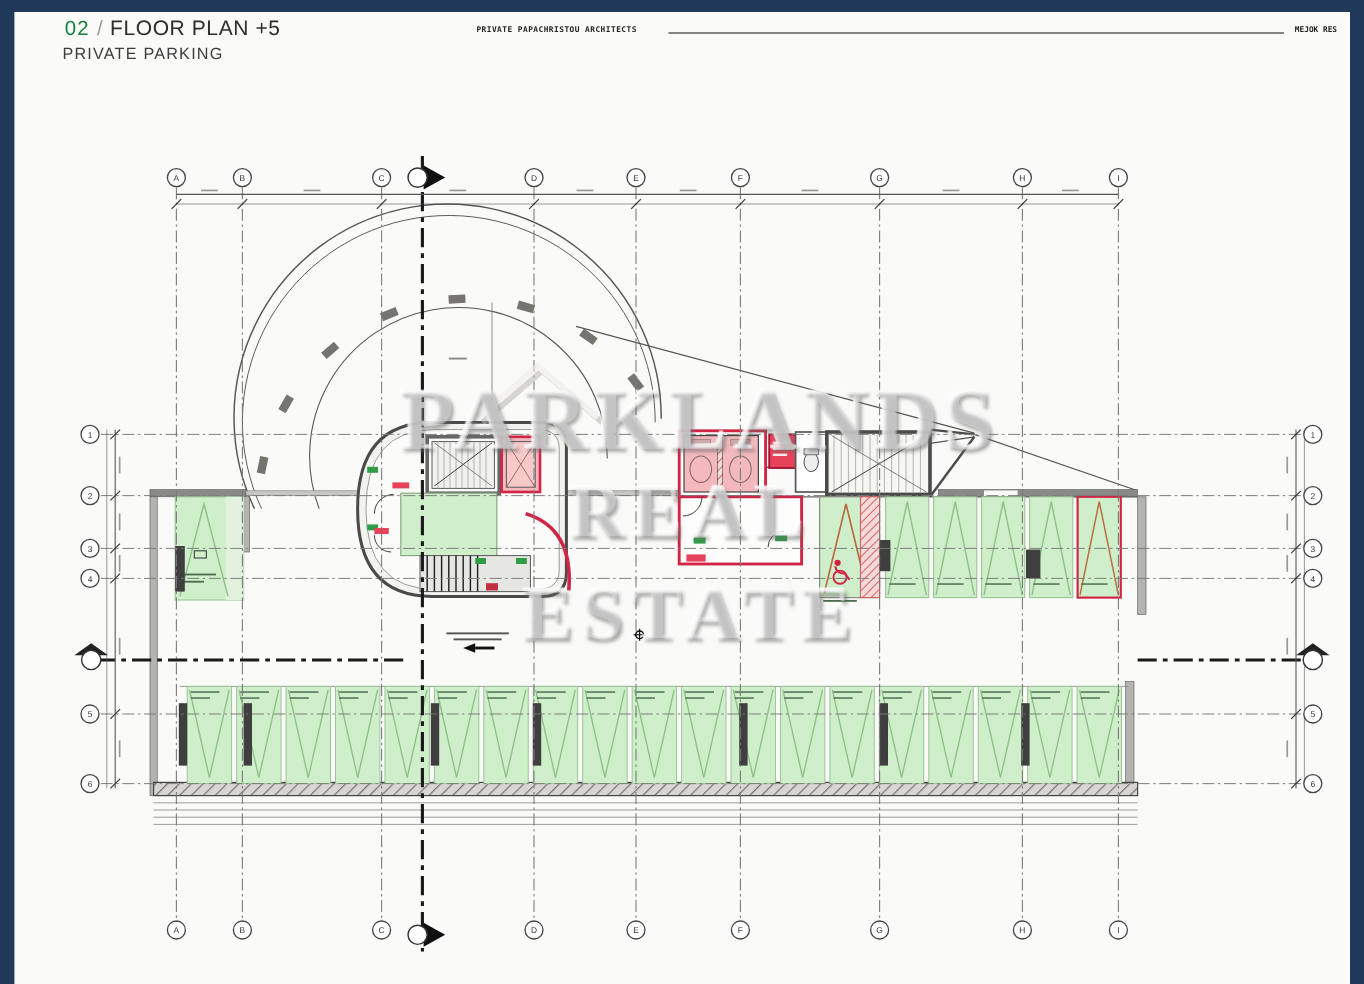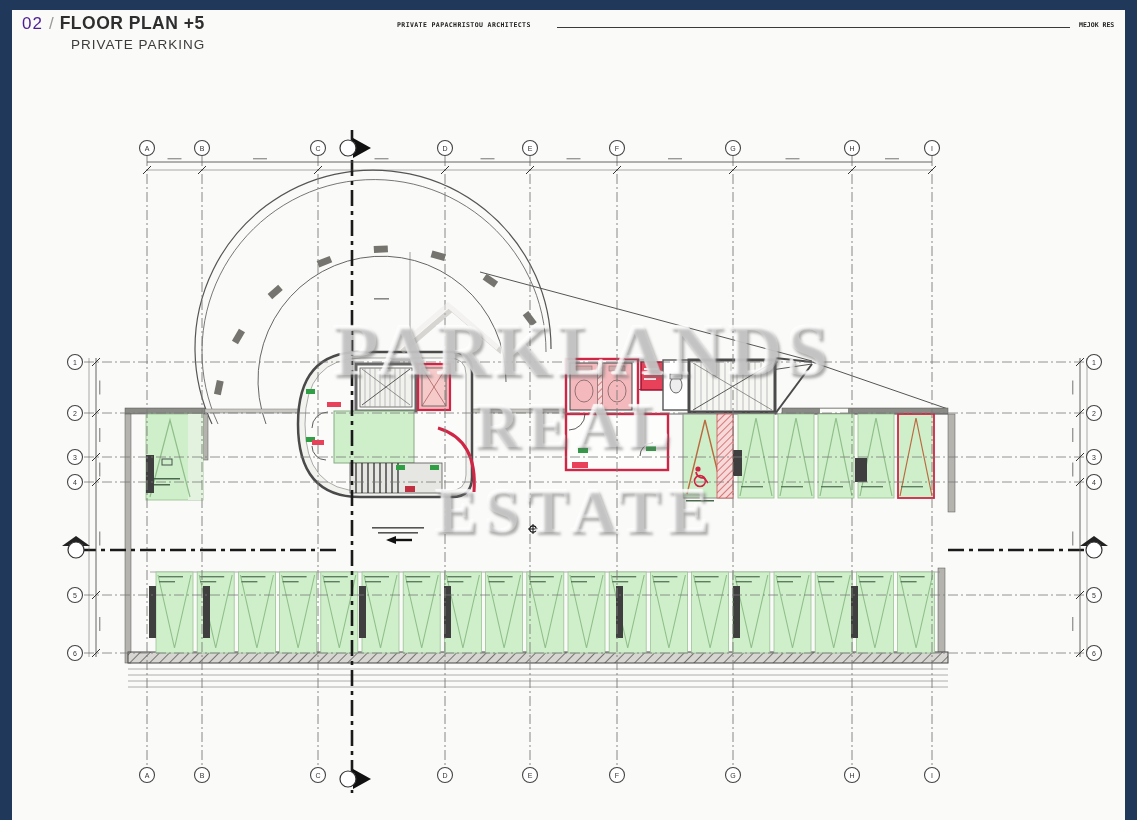--- a/index.html
+++ b/index.html
@@ -3,24 +3,24 @@
 <meta charset="utf-8">
 <style>
   html,body{margin:0;padding:0;background:#e8e8e8;}
   .page{position:relative;width:1137px;height:820px;background:#fafaf8;overflow:hidden;
         font-family:"Liberation Sans",sans-serif;}
   .frame{position:absolute;background:#20395a;}
   .frame.top{left:0;top:0;width:1137px;height:10px;}
   .frame.left{left:0;top:0;width:12px;height:820px;}
   .frame.right{left:1125px;top:0;width:12px;height:820px;}
   .titleblock{position:absolute;left:22px;top:13px;white-space:nowrap;}
-  .sheetnum{font-size:17px;color:#4c1d95;letter-spacing:1px;}
+  .sheetnum{font-size:17px;color:#15803d;letter-spacing:1px;margin-left:32px;}
   .sep{font-size:17px;color:#9a9a9a;padding:0 6px;}
-  .sheettitle{font-size:17.5px;font-weight:bold;color:#2e2e2e;letter-spacing:.5px;}
-  .subtitle{position:absolute;left:71px;top:37px;font-size:13.5px;color:#3c3c3c;letter-spacing:1px;}
+  .sheettitle{font-size:17.5px;font-weight:normal;color:#2e2e2e;letter-spacing:.5px;}
+  .subtitle{position:absolute;left:52px;top:37px;font-size:13.5px;color:#3c3c3c;letter-spacing:1px;}
   .firm{position:absolute;left:397px;top:21px;font-family:"DejaVu Sans Mono",monospace;
         font-size:6.5px;font-weight:bold;color:#222;letter-spacing:.4px;}
   .headrule{position:absolute;left:557px;top:27px;width:513px;height:0;border-top:1.2px solid #3a3a3a;}
   .projref{position:absolute;left:1079px;top:21px;width:44px;overflow:hidden;
         font-family:"DejaVu Sans Mono",monospace;font-size:6.5px;font-weight:bold;color:#222;white-space:nowrap;}
   svg{position:absolute;left:0;top:0;}
   .wm{position:absolute;left:333px;top:316px;width:486px;text-align:center;pointer-events:none;
       font-family:Liberation Serif, serif;font-weight:bold;
       color:rgba(250,250,247,0.30);
       text-shadow:2px 3px 3px rgba(105,105,105,0.55), -1px -1px 1px rgba(255,255,255,0.85);}

